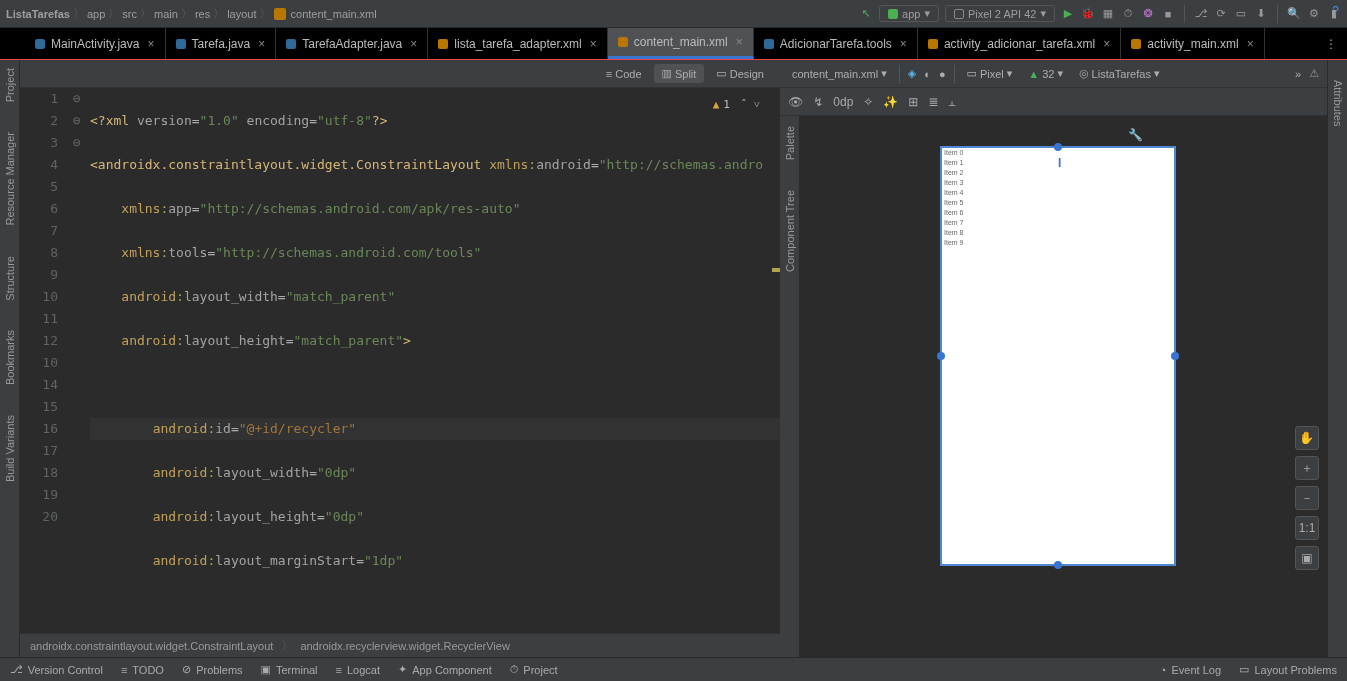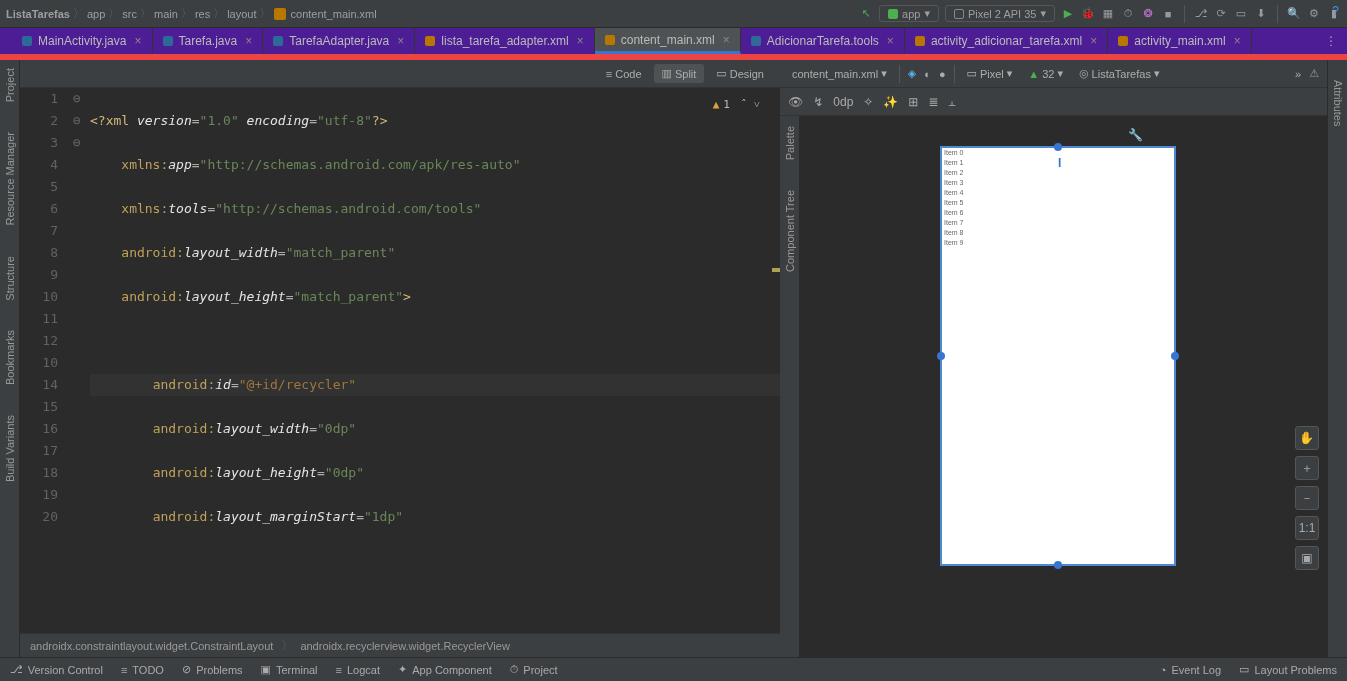--- a/index.html
+++ b/index.html
@@ -38,23 +38,23 @@
   .nav-right .combo .andicon{width:10px;height:10px;background:#4caf50;border-radius:2px;}
   .nav-right .combo .devicon{width:10px;height:10px;border:1px solid #888;border-radius:2px;}
   .nav-right .ico { width:14px; height:14px; display:flex;align-items:center;justify-content:center;color:#999; cursor:pointer;}
   .nav-right .ico.green{color:#4caf50;}
   .nav-right .ico.pink{color:#c678dd;}
   .nav-right .sep{width:1px;height:18px;background:#555;margin:0 3px;}
 
   
   .editor-tabs {
     height: 32px;
-    background: #4c1d95;
-    border-bottom: 6px solid #ef4444;
-    display:flex; align-items:stretch; padding-left:12px;
+    background: #000000;
+    border-bottom: 1px solid #ef4444;
+    display:flex; align-items:stretch; padding-left:25px;
   }
   .etab {
     display:flex; align-items:center; gap:6px;
     padding: 0 10px; color:#bbb;
     border-right:1px solid #323232; font-size:12px;
     cursor:pointer;
   }
   .etab.active { background:#4e5254; border-bottom:3px solid #3874d1; }
   .etab .close{ color:#888; font-size:12px; margin-left:2px;}
   .etab .cicon{width:10px;height:10px;border-radius:2px;}
@@ -77,21 +77,21 @@
     height:28px; background:#3c3f41; border-bottom:1px solid #323232;
     display:flex; align-items:center; justify-content:flex-end; gap:4px; padding:0 8px;
   }
   .mode-toolbar .mode{ display:flex;align-items:center; gap:3px; padding:3px 8px; border-radius:3px; cursor:pointer; font-size:11px;}
   .mode-toolbar .mode.active{ background:#4e5254;}
   .code-body{flex:1; display:flex; overflow:hidden; font-family:"Consolas","Menlo",monospace; font-size:13px; line-height:22px; position:relative;}
   .gutter { width:48px; background:#2b2b2b; color:#5e6366; text-align:right; padding-right:10px;}
   .fold { width:18px; background:#2b2b2b; color:#666; text-align:center;}
   .code { flex:1; white-space:pre; color:#adb7c0; padding-left:4px; position:relative;}
   .code .line.sel{ background:#323232;}
-  .tag{color:#d5b778;} .attrns{color:#bfa15a;} .attr{color:#e5e5e5;font-style:italic;} .str{color:#6a8759;}
+  .tag{color:#d5b778;} .attrns{color:#bfa15a;} .attr{color:#a3a3a3;} .str{color:#6a8759;}
   .strh{color:#9f773c;} .eq{color:#adadad;} .pun{color:#d5b778;}
   .warn-ico{position:absolute; top:6px; right:20px; display:flex;align-items:center;gap:4px;font-size:11px;color:#bbb;}
   .warn-ico .tri{color:#d9a33c;}
   .marker-bar{position:absolute;top:0;right:0;width:10px;height:100%;}
   .marker-bar .m{position:absolute;right:0;width:8px;height:4px;background:#b0a24e;}
 
   
   .design-pane { flex:1; display:flex; flex-direction:column; background:#3c3f41;}
   .design-left { width:20px; background:#3c3f41; border-right:1px solid #2b2b2b;display:flex;flex-direction:column;align-items:center;padding-top:10px;gap:30px;}
   .design-left .vlabel{writing-mode:vertical-rl;transform:rotate(180deg);font-size:11px;color:#999;cursor:pointer;}
@@ -157,21 +157,21 @@
     </div>
     <div class="nav-right">
       <span class="ico green">↖</span>
       <div class="combo">
         <span class="andicon"></span>
         <span>app</span>
           <span>▾</span>
       </div>
       <div class="combo">
         <span class="devicon"></span>
-        <span>Pixel 2 API 35</span>
+        <span>Pixel 2 API 42</span>
           <span>▾</span>
       </div>
       <span class="ico green">▶</span>
       <span class="ico">🐞</span>
       <span class="ico">▦</span>
       <span class="ico">⏱</span>
       <span class="ico pink">❂</span>
       <span class="ico">■</span>
       <span class="sep"></span>
       <span class="ico">⎇</span>
@@ -287,20 +287,21 @@
               <div> </div>
               <div> </div>
               <div> </div>
               <div> </div>
               <div> </div>
               <div>⊖</div>
               <div> </div>
             </div>
           <div class="code">
 <div class="line"><span class="pun">&lt;?</span><span class="tag">xml</span> <span class="attr">version</span><span class="eq">=</span><span class="str">"1.0"</span> <span class="attr">encoding</span><span class="eq">=</span><span class="str">"utf-8"</span><span class="pun">?&gt;</span></div>
+<div class="line"><span class="pun">&lt;</span><span class="tag">androidx.constraintlayout.widget.ConstraintLayout</span> <span class="attrns">xmlns:</span><span class="attr">android</span><span class="eq">=</span><span class="str">"http://schemas.andro</span></div>
 <div class="line">    <span class="attrns">xmlns:</span><span class="attr">app</span><span class="eq">=</span><span class="str">"http://schemas.android.com/apk/res-auto"</span></div>
 <div class="line">    <span class="attrns">xmlns:</span><span class="attr">tools</span><span class="eq">=</span><span class="str">"http://schemas.android.com/tools"</span></div>
 <div class="line">    <span class="attrns">android:</span><span class="attr">layout_width</span><span class="eq">=</span><span class="str">"match_parent"</span></div>
 <div class="line">    <span class="attrns">android:</span><span class="attr">layout_height</span><span class="eq">=</span><span class="str">"match_parent"</span><span class="pun">&gt;</span></div>
 <div class="line"> </div>
 <div class="line sel">        <span class="attrns">android:</span><span class="attr">id</span><span class="eq">=</span><span class="strh">"@+id/recycler"</span></div>
 <div class="line">        <span class="attrns">android:</span><span class="attr">layout_width</span><span class="eq">=</span><span class="str">"0dp"</span></div>
 <div class="line">        <span class="attrns">android:</span><span class="attr">layout_height</span><span class="eq">=</span><span class="str">"0dp"</span></div>
 <div class="line">        <span class="attrns">android:</span><span class="attr">layout_marginStart</span><span class="eq">=</span><span class="str">"1dp"</span></div>
 

